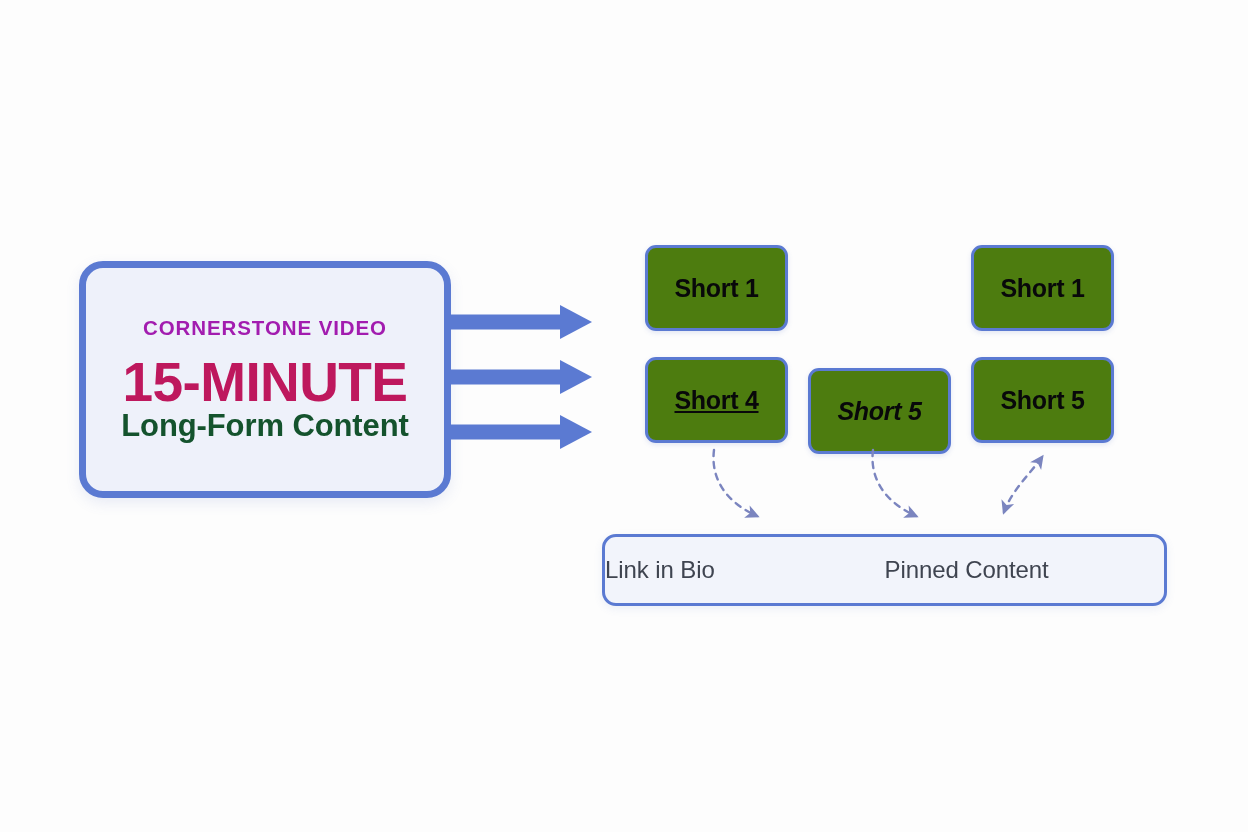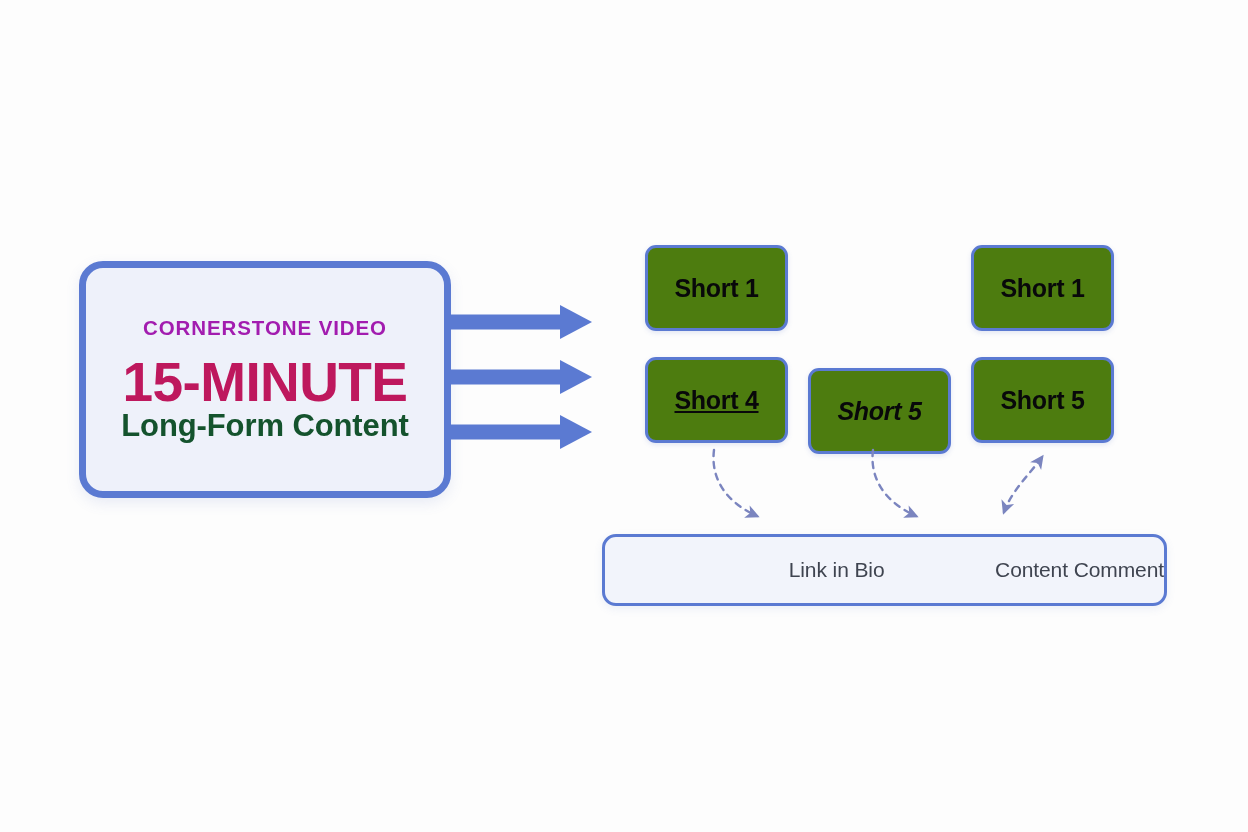--- a/index.html
+++ b/index.html
@@ -90,22 +90,22 @@
     box-sizing: border-box;
     background: #f2f4fb;
     border: 3px solid #5b7ad2;
     border-radius: 14px;
     display: flex;
     align-items: center;
     box-shadow: 0 3px 9px rgba(90,115,195,0.10);
   }
   .dist-item {
     flex: 1 1 0;
-    text-align: right;
-    font-size: 21px;
+    text-align: left;
+    font-size: 24px;
     color: #3f4450;
     letter-spacing: -0.1px;
   }
 
   
   #arrow-layer {
     position: absolute;
     left: 0; top: 0;
     width: 1248px;
     height: 832px;
@@ -124,21 +124,21 @@
   </div>
 
   <div class="short-box" style="left:645px; top:245px;">Short 1</div>
   <div class="short-box" style="left:971px; top:245px;">Short 1</div>
   <div class="short-box" style="left:645px; top:357px;text-decoration:underline;">Short 4</div>
   <div class="short-box" style="left:808px; top:368px;font-style:italic;">Short 5</div>
   <div class="short-box" style="left:971px; top:357px;">Short 5</div>
 
   <div id="distribution-bar">
     <div class="dist-item">Link in Bio</div>
-    <div class="dist-item">Content Comment</div>
+    <div class="dist-item">Pinned Content</div>
   </div>
 
   <svg id="arrow-layer" viewBox="0 0 1248 832">
     <defs>
       <marker id="dash-head" markerWidth="7" markerHeight="7" refX="5.2" refY="3.5" orient="auto" markerUnits="strokeWidth">
         <path d="M0.6,0.7 L6.4,3.5 L0.6,6.3 L2.1,3.5 Z" fill="#7b85bf"></path>
       </marker>
       <marker id="dash-head-start" markerWidth="7" markerHeight="7" refX="5.2" refY="3.5" orient="auto-start-reverse" markerUnits="strokeWidth">
         <path d="M0.6,0.7 L6.4,3.5 L0.6,6.3 L2.1,3.5 Z" fill="#7b85bf"></path>
       </marker>

